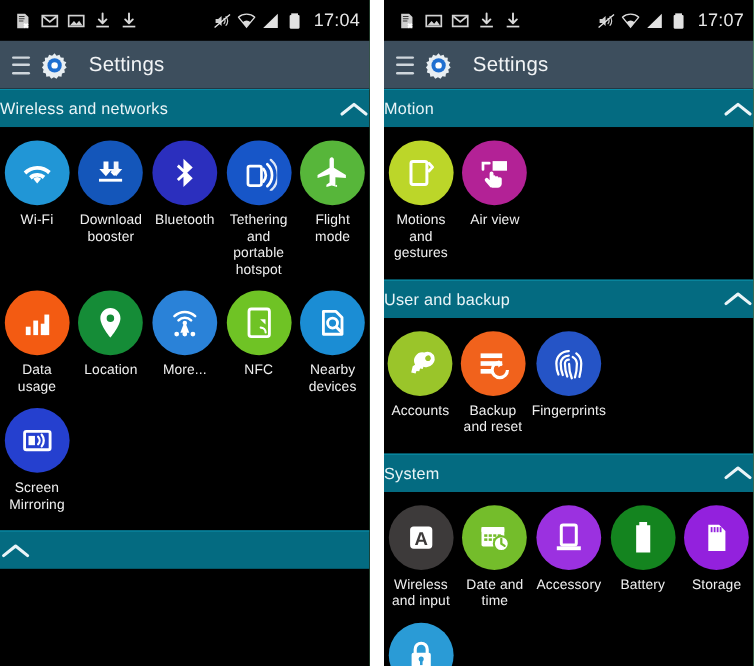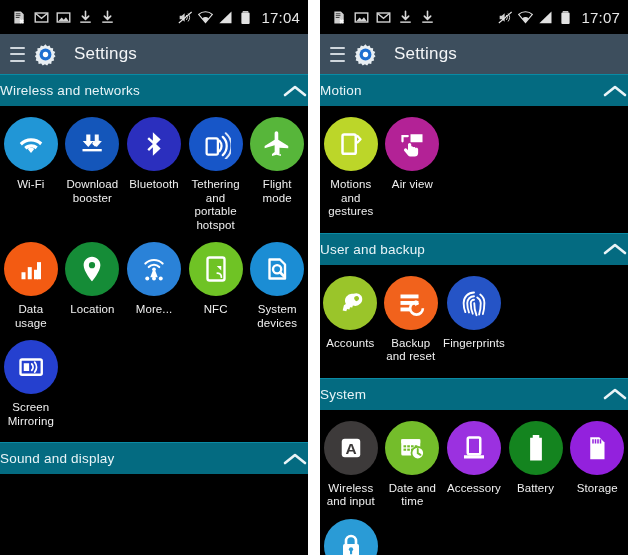--- a/index.html
+++ b/index.html
@@ -275,36 +275,35 @@
             <div class="tile-label">NFC</div>
           </div>
           <div class="tile">
             <div class="circle" style="background: rgb(27, 141, 212);">
               <svg viewBox="0 0 24 24" width="30" height="30">
                 <path d="M6 4.4h8.4l4 4v11.2H6z" fill="none" stroke="#ffffff" stroke-width="1.9" stroke-linejoin="round"></path>
                 <circle cx="12.1" cy="12.2" r="3.3" fill="none" stroke="#ffffff" stroke-width="1.9"></circle>
                 <path d="M14.6 14.8l3 3" stroke="#ffffff" stroke-width="2.1" stroke-linecap="round"></path>
               </svg>
             </div>
-            <div class="tile-label">System devices</div>
+            <div class="tile-label">Nearby devices</div>
           </div>
           <div class="tile">
             <div class="circle" style="background: rgb(37, 64, 207);">
               <svg viewBox="0 0 24 24" width="30" height="30">
                 <rect x="3.6" y="6" width="17" height="12.2" rx="1.2" fill="none" stroke="#ffffff" stroke-width="1.9"></rect>
                 <rect x="6.2" y="9" width="4.3" height="6.2" fill="#ffffff"></rect>
                 <path d="M12.6 9.6a3.6 3.6 0 0 1 0 5" fill="none" stroke="#ffffff" stroke-width="1.5" stroke-linecap="round"></path>
                 <path d="M15 8.2a6.2 6.2 0 0 1 0 7.8" fill="none" stroke="#ffffff" stroke-width="1.5" stroke-linecap="round"></path>
               </svg>
             </div>
             <div class="tile-label">Screen Mirroring</div>
           </div>
         </div>
         <div class="sec-head">
-          <span class="sec-title">Sound and display</span>
           <span class="chevron"><svg viewBox="0 0 26 14" width="26" height="14">
               <path d="M3 11 L13 3 L23 11" fill="none" stroke="#eaf4f7" stroke-width="2.6" stroke-linecap="round" stroke-linejoin="round"></path>
             </svg></span>
         </div>
       </div>
     </div>
   <div class="gap"></div>
   <div class="phone" id="phone-right">
       <div class="statusbar">
         <div class="sb-left">

